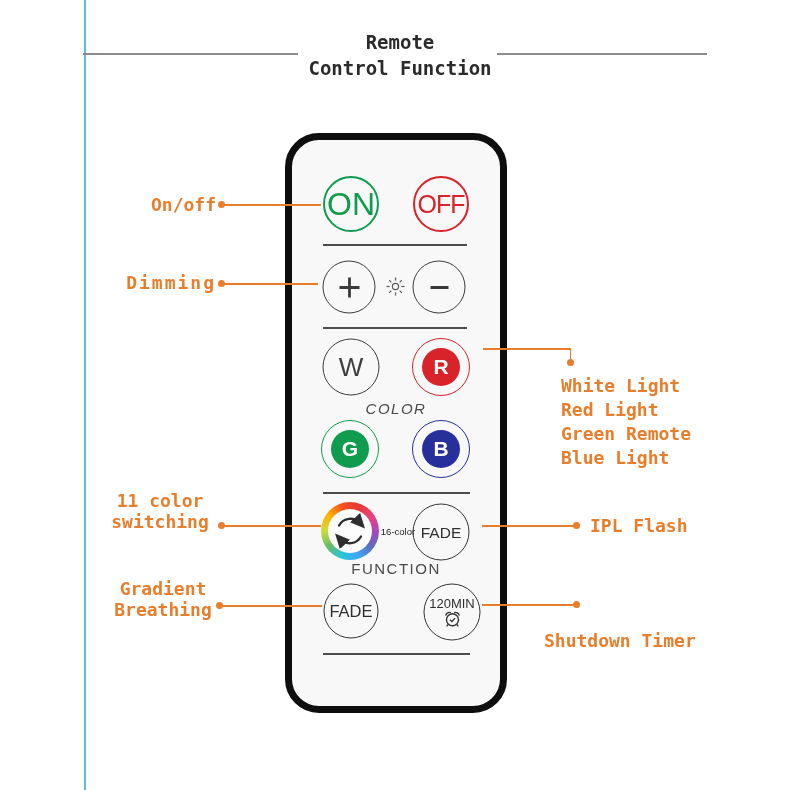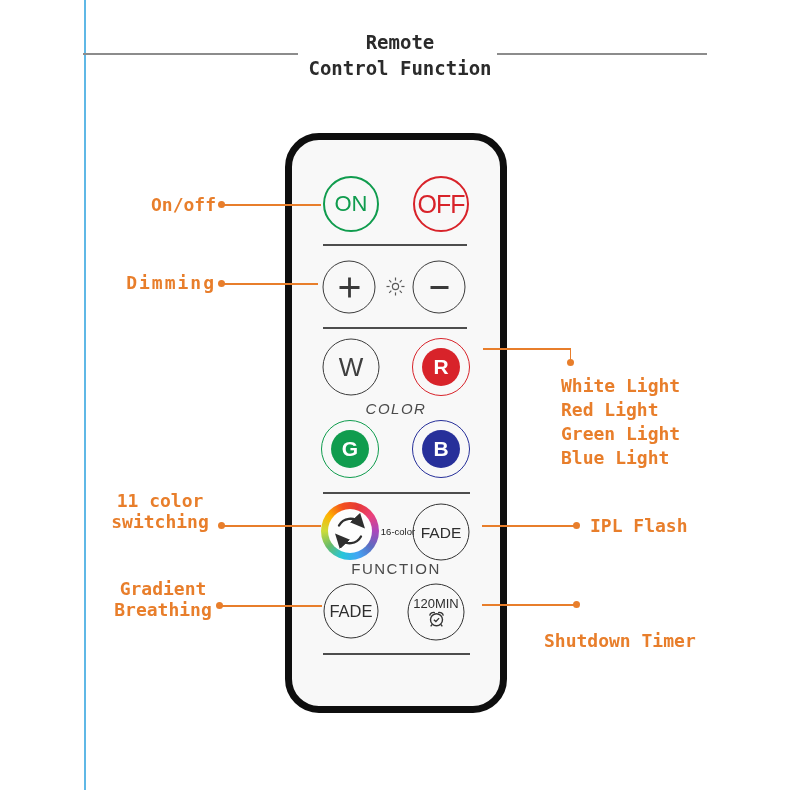--- a/index.html
+++ b/index.html
@@ -51,21 +51,21 @@
   <div class="hline l"></div>
   <div class="hline r"></div>
 
   <div class="title">
     <div>Remote</div>
     <div>Control Function</div>
   </div>
 
   <div class="remote"></div>
 
-  <div class="cbtn" style="left:351px;top:204px;width:56px;height:56px;border:2px solid var(--clr-green,#109C4E);color:var(--clr-green,#109C4E);font-size:22px;font-weight:500;justify-content:center;">
+  <div class="cbtn" style="left:351px;top:204px;width:56px;height:56px;border:2px solid var(--clr-green,#109C4E);color:var(--clr-green,#109C4E);font-size:32px;font-weight:500;justify-content:center;">
     <span>ON</span>
   </div>
   <div class="cbtn" style="left:441px;top:204px;width:56px;height:56px;border:2px solid var(--clr-red,#D8232A);color:var(--clr-red,#D8232A);font-size:25px;font-weight:500;letter-spacing:-1px;">
     <span>OFF</span>
   </div>
   <div class="divider" style="left:323px;top:244px;width:144px;"></div>
 
   <div class="cbtn" style="left:349px;top:287px;width:53px;height:53px;border:1.6px solid var(--clr-button-stroke,#3C3C3C);">
     <svg width="28" height="28" viewBox="0 0 28 28">
       <path d="M4 14 H24 M14 4 V24" stroke="#3a3a3a" stroke-width="2.8" fill="none"></path>
@@ -126,21 +126,21 @@
     <span class="lbl">16-color</span>
   </div>
   <div class="cbtn" style="left:441px;top:532px;width:57px;height:57px;border:1.7px solid #333;color:#2e2e2e;font-size:15.5px;">
     <span>FADE</span>
   </div>
   <div class="seclabel" style="left:396px;top:568px;">FUNCTION</div>
 
   <div class="cbtn" style="left:351px;top:611px;width:55px;height:55px;border:1.7px solid #333;color:#2e2e2e;font-size:16.5px;">
     <span>FADE</span>
   </div>
-  <div class="cbtn" style="left:436px;top:612px;width:57px;height:57px;border:1.7px solid #333;color:#2e2e2e;">
+  <div class="cbtn" style="left:452px;top:612px;width:57px;height:57px;border:1.7px solid #333;color:#2e2e2e;">
     <div class="timer-stack">
       <span style="font-size:13px;">120MIN</span>
       <svg width="20" height="19" viewBox="0 0 20 19">
         <path d="M3.2,6.2 A3.8,3.8 0 0 1 8.4,3.2" fill="none" stroke="#333" stroke-width="1.3"></path>
         <path d="M11.6,3.2 A3.8,3.8 0 0 1 16.8,6.2" fill="none" stroke="#333" stroke-width="1.3"></path>
         <circle cx="10" cy="10.2" r="6" fill="none" stroke="#333" stroke-width="1.4"></circle>
         <line x1="5.6" y1="15" x2="4.2" y2="16.8" stroke="#333" stroke-width="1.3"></line>
         <line x1="14.4" y1="15" x2="15.8" y2="16.8" stroke="#333" stroke-width="1.3"></line>
         <polyline points="7.4,10.2 9.4,12 12.6,8.6" fill="none" stroke="#333" stroke-width="1.3"></polyline>
       </svg>
@@ -169,21 +169,21 @@
     <div>Gradient</div>
     <div>Breathing</div>
   </div>
 
   <div class="ann-line" style="left:483px;top:348px;width:88px;"></div>
   <div class="ann-vline" style="left:569.5px;top:348px;height:14px;"></div>
   <div class="dot" style="left:567px;top:359px;"></div>
   <div class="ann-label" style="left:561px;top:374px;line-height:24px;">
     <div>White Light</div>
     <div>Red Light</div>
-    <div>Green Light</div>
+    <div>Green Remote</div>
     <div>Blue Light</div>
   </div>
 
   <div class="ann-line" style="left:482px;top:525px;width:94px;"></div>
   <div class="dot" style="left:573px;top:522px;"></div>
   <div class="ann-label" style="left:590px;top:515px;">IPL Flash</div>
 
   <div class="ann-line" style="left:482px;top:604px;width:94px;"></div>
   <div class="dot" style="left:573px;top:601px;"></div>
   <div class="ann-label" style="left:544px;top:615px;margin-top:15px;">Shutdown Timer</div>

